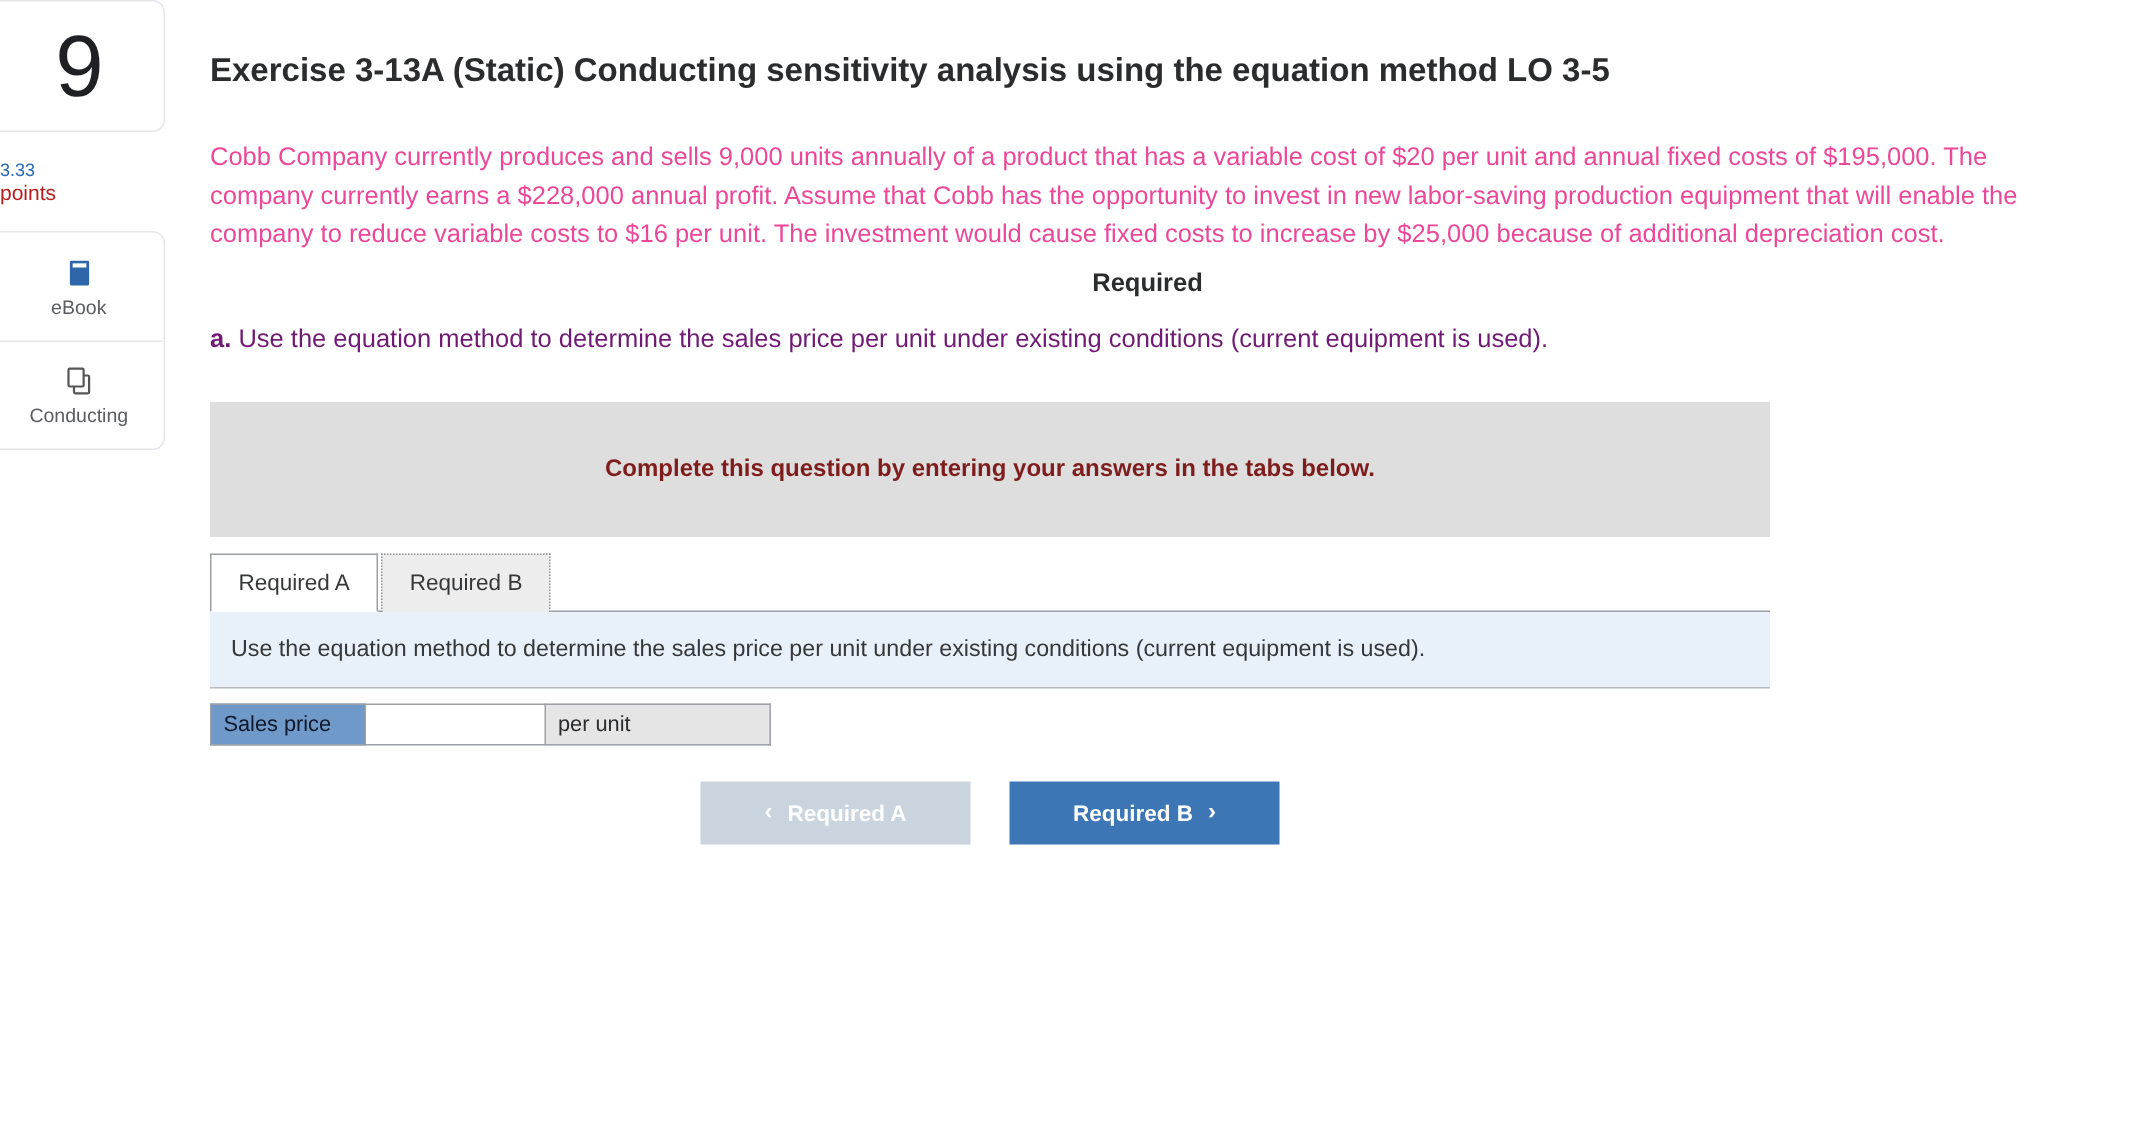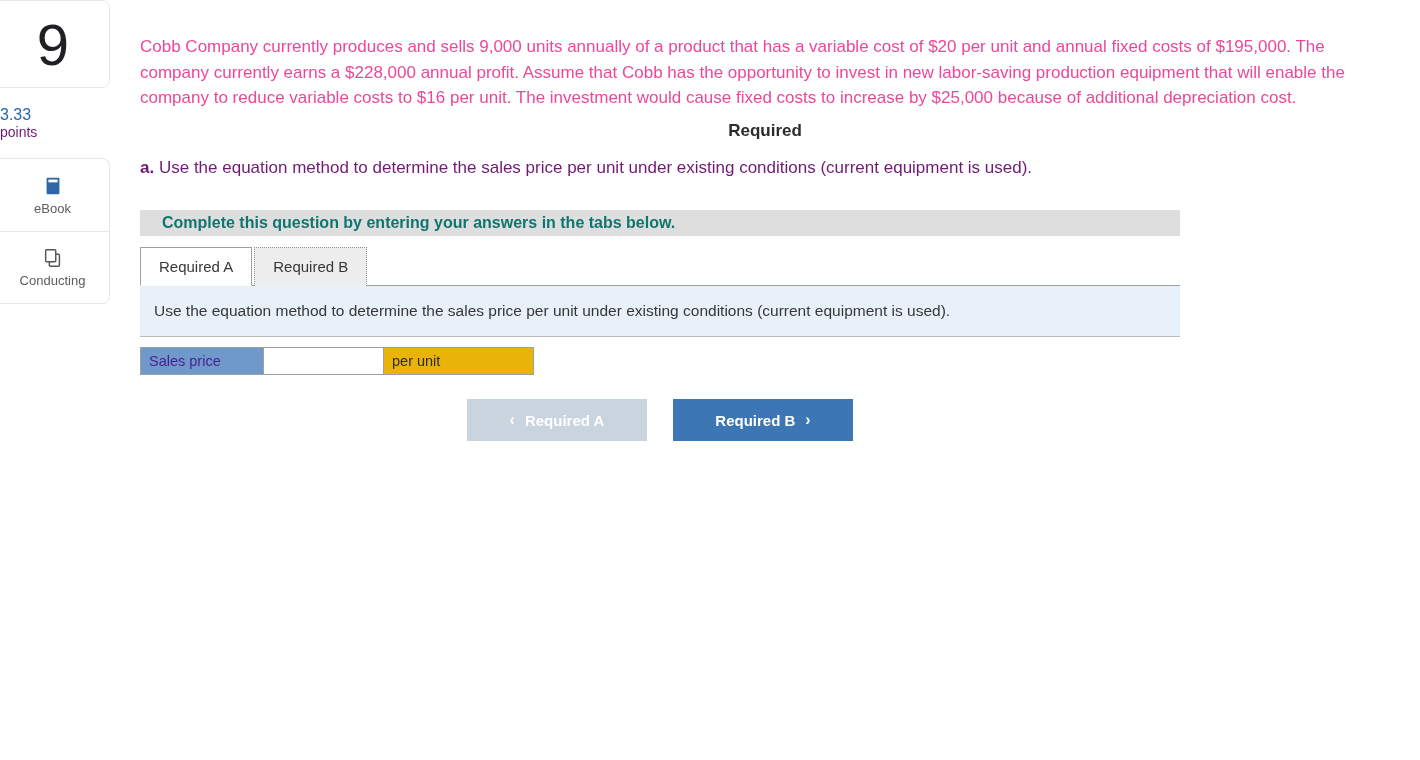--- a/index.html
+++ b/index.html
@@ -35,22 +35,22 @@
     display: flex;
     align-items: center;
     justify-content: center;
     font-size: 58px;
     font-weight: 400;
     color: #1f2023;
     margin-bottom: 18px;
     margin-left: -4px;
   }
   .points-block { padding: 0 6px 18px 0; }
-  .points-value { color: #2767b3; font-size: 16px; }
-  .points-label { color: #701a75; font-size: 14px; }
+  .points-value { color: #2767b3; font-size: 12px; }
+  .points-label { color: #b91c1c; font-size: 14px; }
   .resource-panel {
     border: 1px solid #e5e7ea;
     border-left: none;
     border-radius: 0 8px 8px 0;
     background: #fff;
     margin-left: -4px;
   }
   .resource-item {
     display: flex;
     flex-direction: column;
@@ -87,24 +87,25 @@
     margin-bottom: 14px;
     text-align: center;
   }
   .req-list { margin-bottom: 30px; }
   .req-list p { font-size: 17px; line-height: 1.5; color: #701a75; }
   .req-list .lbl { font-weight: 700; }
   
   .answer-area { max-width: 1040px; }
   .instr-bar {
     background: #dedede;
-    padding: 4px 22px;
+    padding: 36px 22px;
     font-size: 16px;
     font-weight: 700;
-    color: #0f766e;
+    color: #7f1d1d;
+    text-align: center;
   }
   .tabs-row {
     display: flex;
     border-bottom: 1px solid #9c9fa3;
     margin-top: 10px;
   }
   .tab {
     padding: 10px 18px;
     font-size: 15px;
     color: #363739;
@@ -139,29 +140,29 @@
     border: 1px solid #9c9fa3;
     padding: 4px 8px;
     font-size: 14.5px;
     display: flex;
     align-items: center;
     height: 28px;
   }
   .input-row .cell + .cell { border-left: none; }
   .field-label {
     background: #6e99c8;
-    color: #4c1d95;
-    width: 124px;
+    color: #0f172a;
+    width: 104px;
   }
   .field-input { width: 120px; padding: 0; }
   .field-input input {
     width: 100%; height: 100%; border: none;
     padding: 0 6px; font-size: 14px; outline: none;
   }
-  .field-unit { background: #eab308; width: 150px; }
+  .field-unit { background: #e5e5e5; width: 150px; }
   
   .nav-row {
     display: flex;
     justify-content: center;
     gap: 26px;
     margin-top: 24px;
   }
   .nav-btn {
     min-width: 180px;
     height: 42px;
@@ -212,20 +213,21 @@
             <rect x="8" y="8" width="11" height="13" rx="1"></rect>
             <rect x="4" y="3" width="11" height="13" rx="1" fill="#fff"></rect>
           </svg>
         </span>
         <span>Conducting</span>
       </div>
     </div>
   </div>
 
   <div class="main">
+    <h2 class="ex-title">Exercise 3-13A (Static) Conducting sensitivity analysis using the equation method LO 3-5</h2>
 
     <p class="prompt-text">Cobb Company currently produces and sells 9,000 units annually of a product that has a variable cost of $20 per unit and annual fixed costs of $195,000. The company currently earns a $228,000 annual profit. Assume that Cobb has the opportunity to invest in new labor-saving production equipment that will enable the company to reduce variable costs to $16 per unit. The investment would cause fixed costs to increase by $25,000 because of additional depreciation cost.</p>
 
     <p class="req-heading">Required</p>
 
     <div class="req-list">
       <p>
         <span class="lbl">a.</span>
         <span>Use the equation method to determine the sales price per unit under existing conditions (current equipment is used).</span>
       </p>

